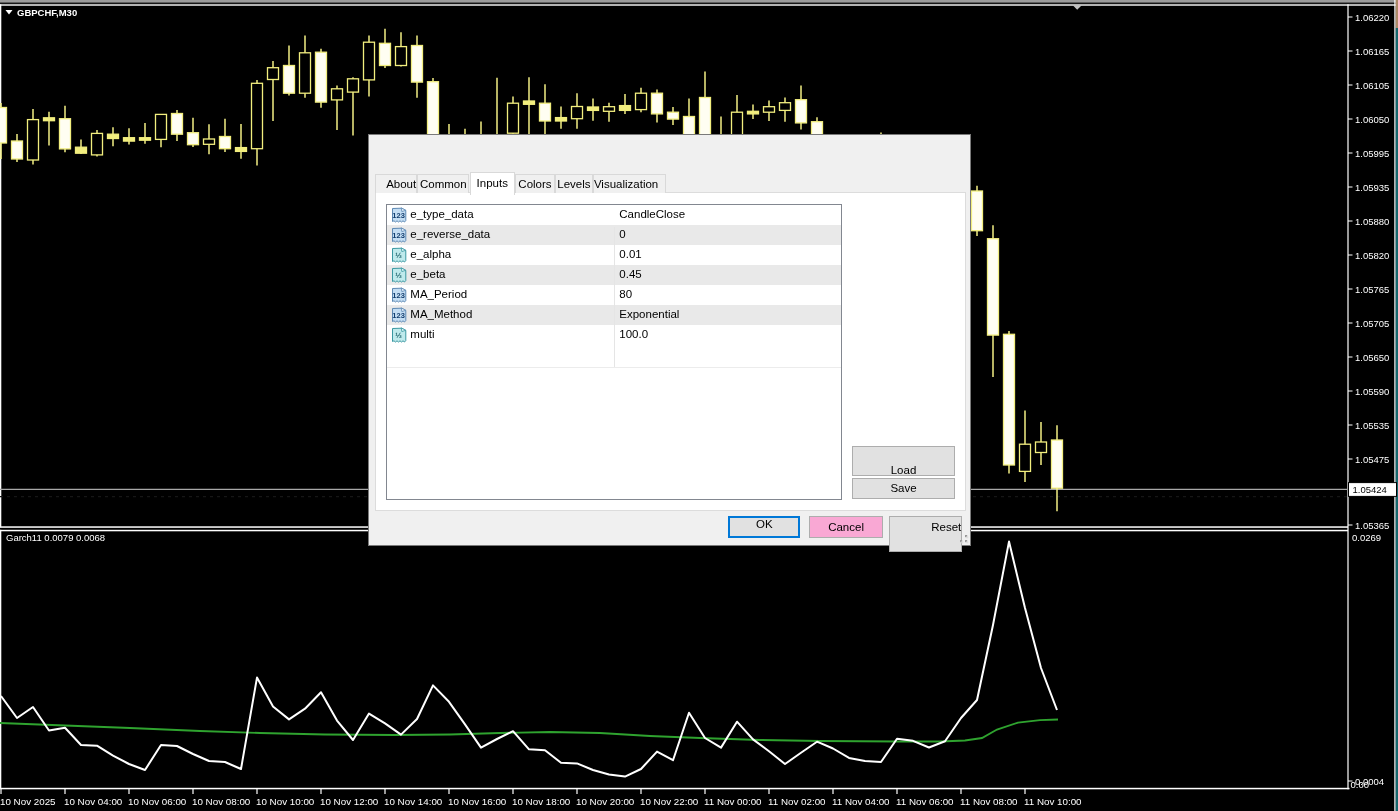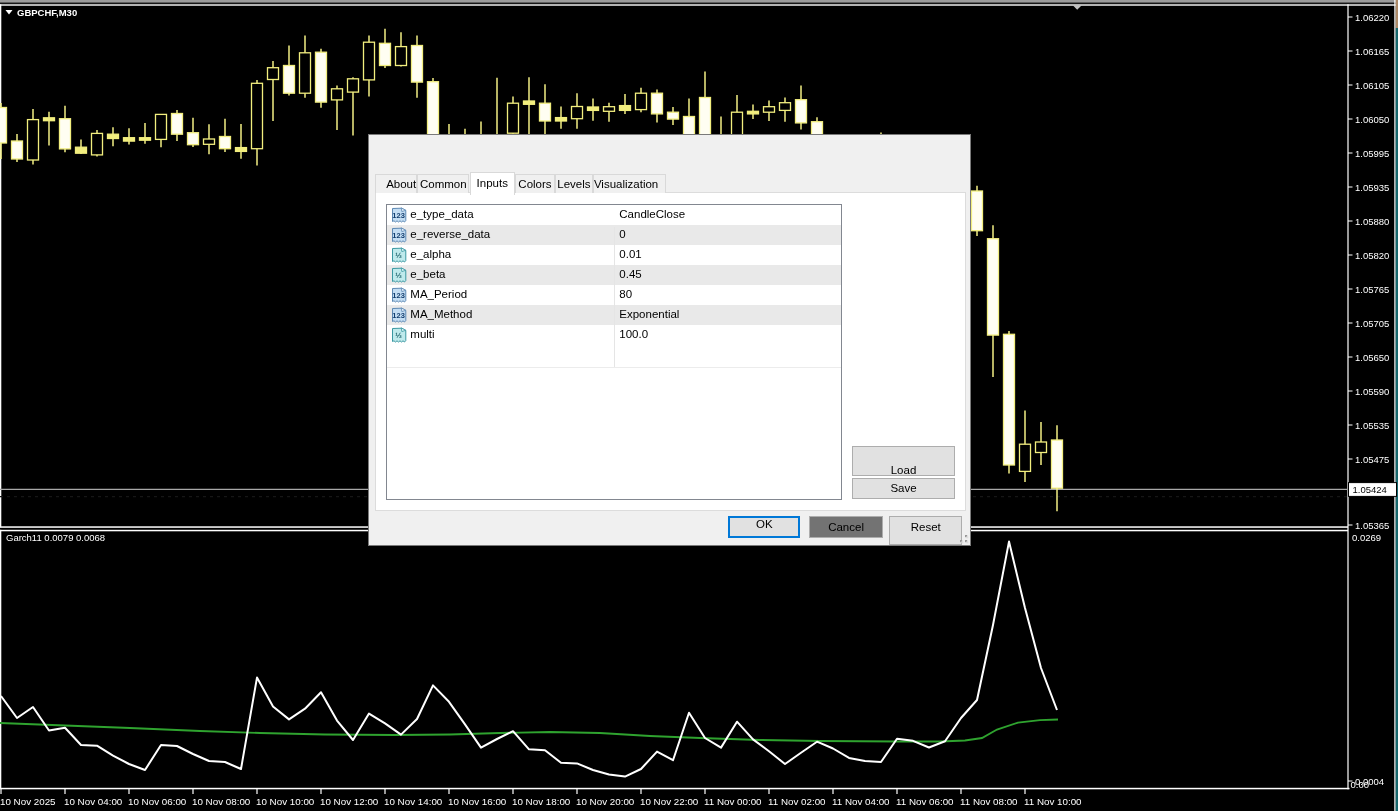--- a/index.html
+++ b/index.html
@@ -285,22 +285,22 @@
           </svg>
           <div style="position:absolute;left:23px;top:3px;font-size:11.5px;color:#000">multi</div>
           <div style="position:absolute;left:232px;top:3px;font-size:11.5px;color:#000">100.0</div>
         </div>
     <div style="position:absolute;left:0;top:162px;width:100%;height:1px;background:#ececec"></div>
     <div style="position:absolute;left:227px;top:22px;width:1px;height:140px;background:#e5e5e5;z-index:5"></div>
   </div>
   <div style="position:absolute;left:483px;top:310.5px;width:103px;height:30px;background:#e1e1e1;border:1px solid #adadad;box-sizing:border-box;text-align:center;font-size:11.5px;padding-top:17px;z-index:3">Load</div>
   <div style="position:absolute;left:483px;top:343.3px;width:103px;height:21px;background:#e1e1e1;border:1px solid #adadad;box-sizing:border-box;text-align:center;font-size:11.5px;padding-top:3px;z-index:3">Save</div>
   <div style="position:absolute;left:359.3px;top:381.3px;width:72px;height:21.5px;background:#e1e1e1;border:2px solid #0078d7;box-sizing:border-box;text-align:center;font-size:11.5px;padding-top:0">OK</div>
-  <div style="position:absolute;left:440.3px;top:381.3px;width:73.5px;height:21.5px;background:#737373;border:1px solid #adadad;box-sizing:border-box;text-align:center;font-size:11.5px;padding-top:3.5px">Cancel</div>
-  <div style="position:absolute;left:520.3px;top:381.3px;width:73px;height:29px;background:#e1e1e1;border:1px solid #adadad;box-sizing:border-box;text-align:center;font-size:11.5px;padding-top:3.5px">Reset</div>
+  <div style="position:absolute;left:440.3px;top:381.3px;width:73.5px;height:21.5px;background:#f9a8d4;border:1px solid #adadad;box-sizing:border-box;text-align:center;font-size:11.5px;padding-top:3.5px">Cancel</div>
+  <div style="position:absolute;left:520.3px;top:381.3px;width:73px;height:36px;background:#e1e1e1;border:1px solid #adadad;box-sizing:border-box;text-align:right;font-size:11.5px;padding-top:3.5px">Reset</div>
   <svg width="13" height="13" style="position:absolute;right:1px;bottom:1px">
         <g fill="#999">
           <rect x="9" y="9" width="2.2" height="2.2"></rect>
           <rect x="9" y="4" width="2.2" height="2.2"></rect>
           <rect x="4" y="9" width="2.2" height="2.2"></rect>
         </g>
         <g fill="#ddd">
           <rect x="10.3" y="10.3" width="2" height="2"></rect>
           <rect x="10.3" y="5.3" width="2" height="2"></rect>
           <rect x="5.3" y="10.3" width="2" height="2"></rect>

